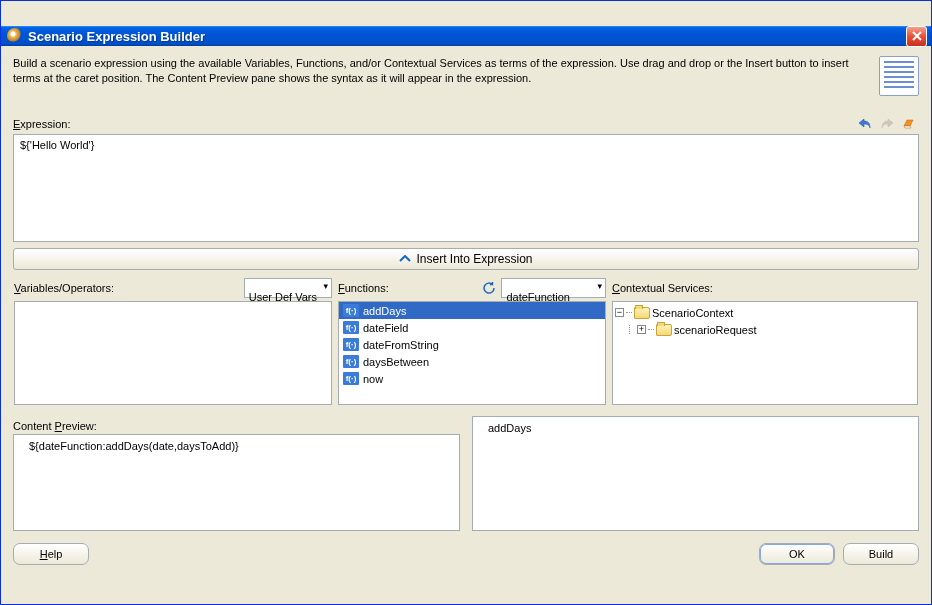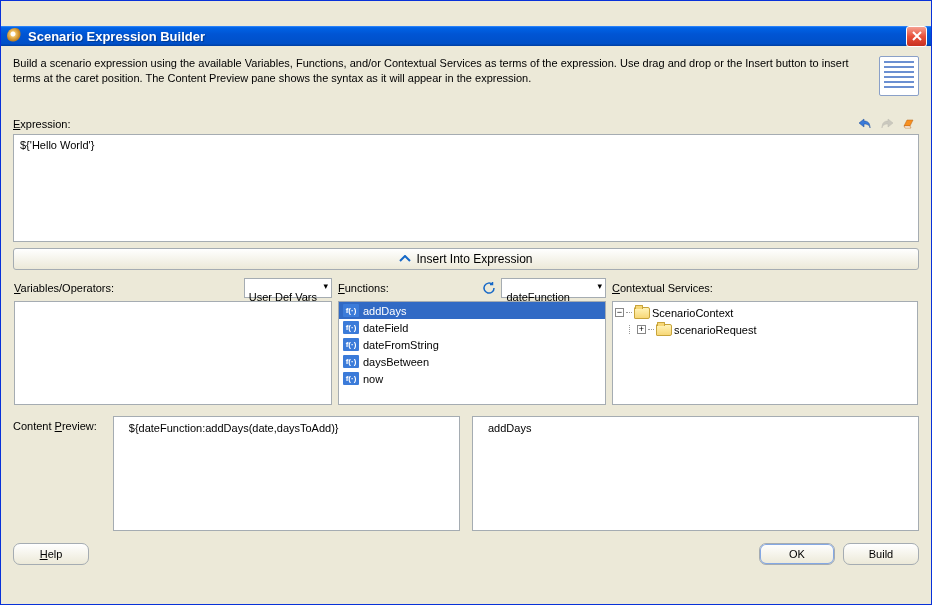--- a/index.html
+++ b/index.html
@@ -275,22 +275,22 @@
   }
   .preview-row {
     display: flex;
     gap: 12px;
     margin-top: 4px;
     height: 115px;
   }
   .preview-col {
     flex: 1;
     display: flex;
-    flex-direction: row;
-    gap: 16px;
+    flex-direction: column;
+    gap: 2px;
   }
   .preview-box {
     flex: 1;
     background: #fff;
     border: 1px solid #a5acb2;
     padding: 5px 15px;
     font-size: 11px;
   }
   .footer {
     display: flex;

